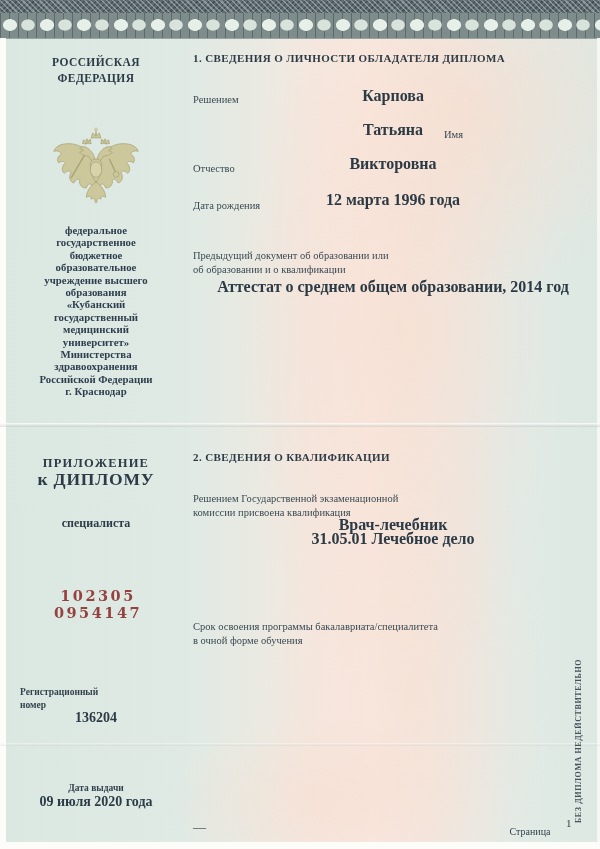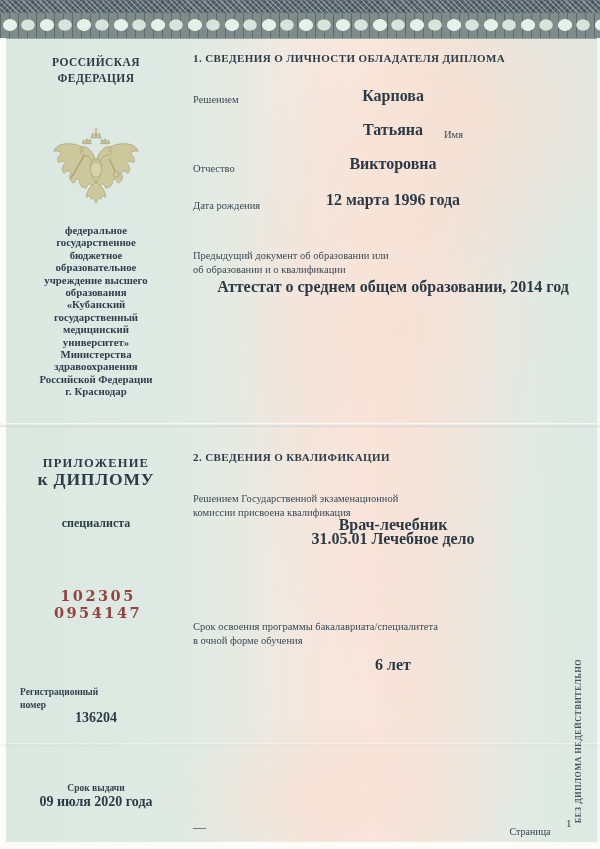--- a/index.html
+++ b/index.html
@@ -140,21 +140,21 @@
   <div class="supp-title">ПРИЛОЖЕНИЕ</div>
   <div class="supp-sub">к ДИПЛОМУ</div>
   <div class="supp-type">специалиста</div>
 
   <div class="serial">102305 0954147</div>
 
   <div class="reg-label preline">Регистрационный
 номер</div>
   <div class="reg-value">136204</div>
 
-  <div class="date-label">Срок выдачи</div>
+  <div class="date-label">Дата выдачи</div>
   <div class="date-value">09 июля 2020 года</div>
 
   <div class="sec-title s1">1. СВЕДЕНИЯ О ЛИЧНОСТИ ОБЛАДАТЕЛЯ ДИПЛОМА</div>
 
   <div class="lbl f1-l">Решением</div>
   <div class="val f1-v">Карпова</div>
 
   <div class="lbl f2-l">Имя</div>
   <div class="val f2-v">Татьяна</div>
 
@@ -170,21 +170,20 @@
 
   <div class="sec-title s2">2. СВЕДЕНИЯ О КВАЛИФИКАЦИИ</div>
 
   <div class="lbl decision preline">Решением Государственной экзаменационной
 комиссии присвоена квалификация</div>
   <div class="val qualification preline">Врач-лечебник
 31.05.01 Лечебное дело</div>
 
   <div class="lbl duration preline">Срок освоения программы бакалавриата/специалитета
 в очной форме обучения</div>
-  <div class="val duration-val">6 лет</div>
 
   <div class="dash">—</div>
   <div class="page-label">Страница</div>
   <div class="page-num">1</div>
 
   <div class="side-note">БЕЗ ДИПЛОМА НЕДЕЙСТВИТЕЛЬНО</div>
 
 </div>
 
 </body></html>

